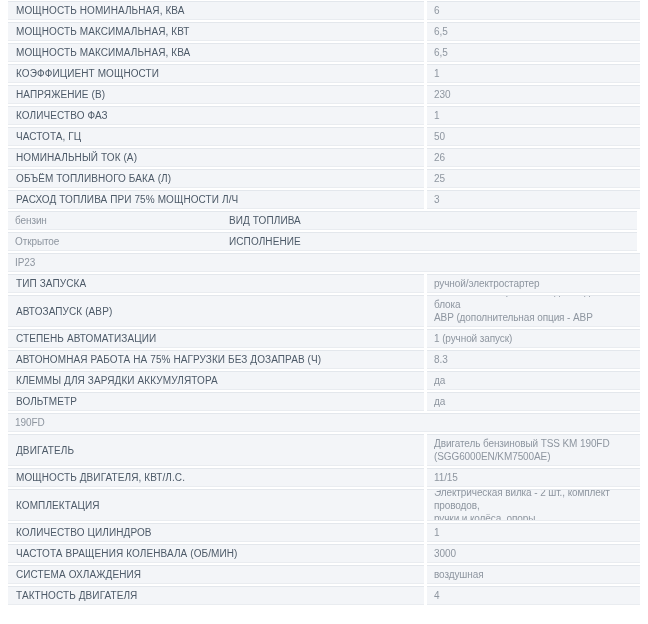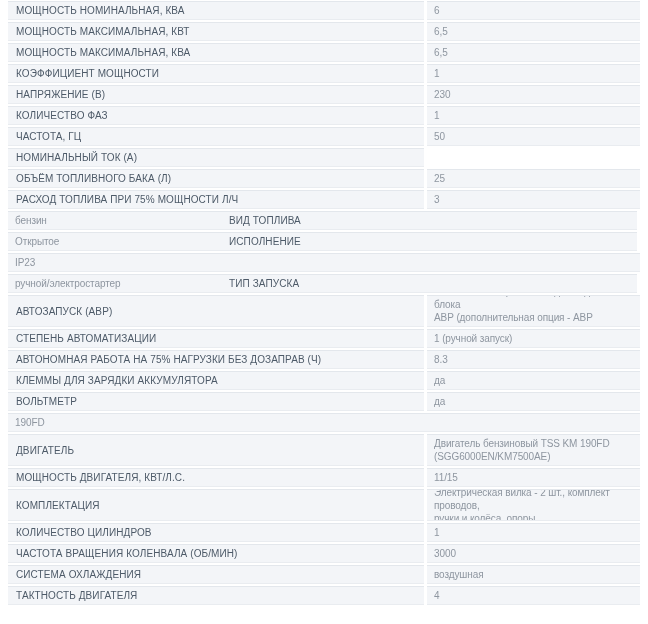--- a/index.html
+++ b/index.html
@@ -98,20 +98,21 @@
     <div class="cell value-cell">1</div>
   </div>
 
   <div class="spec-row">
     <div class="cell label-cell">ЧАСТОТА, ГЦ</div>
     <div class="cell value-cell">50</div>
   </div>
 
   <div class="spec-row">
     <div class="cell label-cell">НОМИНАЛЬНЫЙ ТОК (А)</div>
+    <div class="cell value-cell">26</div>
   </div>
 
   <div class="spec-row">
     <div class="cell label-cell">ОБЪЁМ ТОПЛИВНОГО БАКА (Л)</div>
     <div class="cell value-cell">25</div>
   </div>
 
   <div class="spec-row">
     <div class="cell label-cell">РАСХОД ТОПЛИВА ПРИ 75% МОЩНОСТИ Л/Ч</div>
     <div class="cell value-cell">3</div>
@@ -126,22 +127,22 @@
   <div class="spec-row">
     <div class="cell value-cell">Открытое</div>
     <div class="cell label-cell">ИСПОЛНЕНИЕ</div>
   </div>
 
   <div class="spec-row">
     <div class="cell value-cell">IP23</div>
   </div>
 
   <div class="spec-row">
+    <div class="cell label-cell">ТИП ЗАПУСКА</div>
     <div class="cell value-cell">ручной/электростартер</div>
-    <div class="cell label-cell">ТИП ЗАПУСКА</div>
   </div>
 
   <div class="spec-row tall">
     <div class="cell label-cell">АВТОЗАПУСК (АВР)</div>
     <div class="cell value-cell">Укомплектован разъемом для подключения блока
 АВР (дополнительная опция - АВР арт.190047)</div>
   </div>
 
   <div class="spec-row">
     <div class="cell label-cell">СТЕПЕНЬ АВТОМАТИЗАЦИИ</div>

